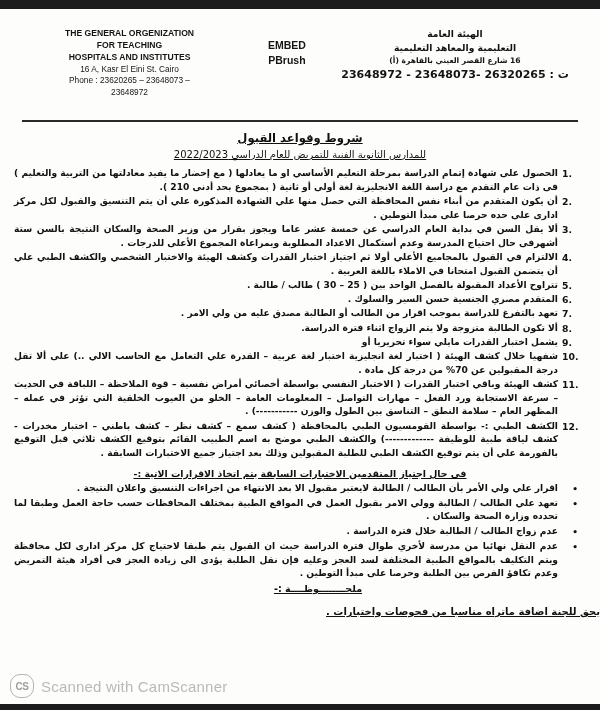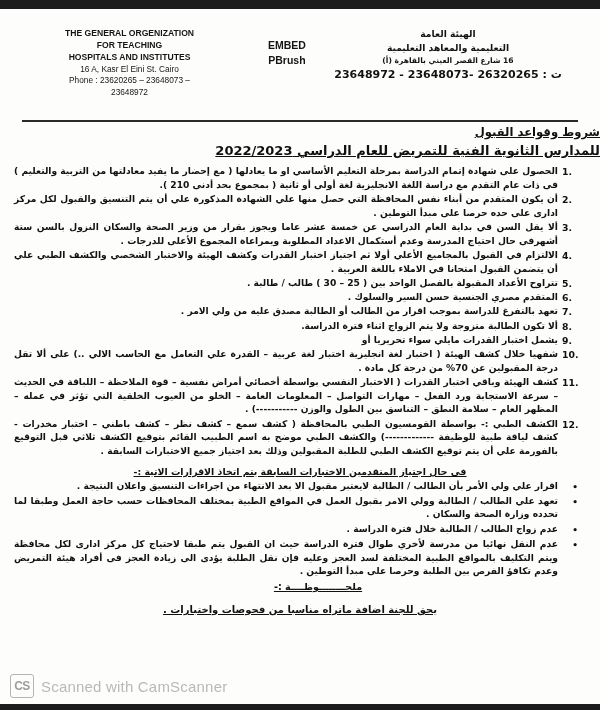--- a/index.html
+++ b/index.html
@@ -81,21 +81,21 @@
     direction: ltr;
     text-align: center;
     font-family: "Liberation Sans", sans-serif;
     font-weight: bold;
     font-size: 10.5px;
     line-height: 1.45;
     color: #151515;
   }
   .hdr-ar {
     position: absolute;
-    right: 27px;
+    right: 20px;
     top: 0;
     width: 250px;
     text-align: center;
     direction: rtl;
     font-family: "DejaVu Sans", sans-serif;
     font-weight: bold;
     font-size: 9.2px;
     line-height: 1.52;
     color: #131313;
   }
@@ -106,37 +106,37 @@
     position: absolute;
     left: 22px;
     top: 93px;
     width: 556px;
     height: 0;
     border-top: 2.2px solid #2a2a2a;
   }
 
   
   .titles {
-    margin-top: 22px;
-    text-align: right;
+    margin-top: 28px;
+    text-align: center;
     direction: rtl;
   }
   .doc-title {
     font-family: "DejaVu Sans", sans-serif;
     font-weight: bold;
     font-size: 11.6px;
     color: #101010;
     text-decoration: underline;
     letter-spacing: 0.4px;
     margin-bottom: 4px;
   }
   .doc-subtitle {
     font-family: "DejaVu Sans", sans-serif;
-    font-weight: bold;
-    font-size: 13px;
+    font-weight: normal;
+    font-size: 10px;
     color: #101010;
     text-decoration: underline;
   }
 
   
   .body-wrap {
     direction: rtl;
     margin: 7px 16px 0 14px;
   }
   ol.rules {
@@ -214,21 +214,21 @@
     font-family: "DejaVu Sans", sans-serif;
     font-weight: bold;
     font-size: 9.6px;
     color: #111;
     text-decoration: underline;
     letter-spacing: 1.6px;
     padding-left: 36px;
   }
   .closing {
     direction: rtl;
-    text-align: center;
+    text-align: right;
     margin-top: 12px;
     font-family: "DejaVu Sans", sans-serif;
     font-weight: bold;
     font-size: 10px;
     color: #111;
     text-decoration: underline;
   }
 
   
   .watermark {
@@ -237,27 +237,27 @@
     bottom: 12px;
     display: flex;
     align-items: center;
     gap: 7px;
     direction: ltr;
   }
   .cs-badge {
     width: 22px;
     height: 22px;
     border: 1.8px solid #b4b4b4;
-    border-radius: 3px;
+    border-radius: 10px;
     display: flex;
     align-items: center;
     justify-content: center;
     font-family: "Liberation Sans", sans-serif;
     font-weight: bold;
-    font-size: 12px;
+    font-size: 10px;
     color: #9e9e9e;
     letter-spacing: -0.5px;
   }
   .cs-text {
     font-family: "Liberation Sans", sans-serif;
     font-size: 15px;
     color: #b9b9b9;
     letter-spacing: 0.2px;
   }
 </style>
@@ -298,21 +298,21 @@
 
     <div class="titles">
       <div class="doc-title">شروط وقواعد القبول</div>
       <div class="doc-subtitle">للمدارس الثانوية الفنية للتمريض للعام الدراسي 2022/2023</div>
     </div>
 
     <div class="body-wrap">
       <ol class="rules" id="rules-list">
           <li><span class="num">1.</span><span>الحصول على شهادة إتمام الدراسة بمرحلة التعليم الأساسي او ما يعادلها ( مع إحضار ما يفيد معادلتها من التربية والتعليم ) فى ذات عام التقدم مع دراسة اللغة الانجليزية لغة أولى أو ثانية ( بمجموع بحد أدنى 210 ).</span></li>
           <li><span class="num">2.</span><span>أن يكون المتقدم من أبناء نفس المحافظة التي حصل منها علي الشهادة المذكورة علي أن يتم التنسيق والقبول لكل مركز ادارى على حده حرصا على مبدأ التوطين .</span></li>
-          <li><span class="num">3.</span><span>ألا يقل السن في بداية العام الدراسي عن خمسة عشر عاما ويجوز بقرار من وزير الصحة والسكان النزول بالسن ستة أشهرفى حال احتياج المدرسة وعدم أستكمال الاعداد المطلوبة ويمراعاة المجموع الأعلى للدرجات .</span></li>
+          <li><span class="num">3.</span><span>ألا يقل السن في بداية العام الدراسي عن خمسة عشر عاما ويجوز بقرار من وزير الصحة والسكان النتيجة بالسن ستة أشهرفى حال احتياج المدرسة وعدم أستكمال الاعداد المطلوبة ويمراعاة المجموع الأعلى للدرجات .</span></li>
           <li><span class="num">4.</span><span>الالتزام في القبول بالمجاميع الأعلي أولا ثم اجتياز اختبار القدرات وكشف الهيئة والاختبار الشخصي والكشف الطبي علي أن يتضمن القبول امتحانا في الاملاء باللغة العربية .</span></li>
           <li><span class="num">5.</span><span>تتراوح الأعداد المقبولة بالفصل الواحد بين ( 25 – 30 ) طالب / طالبة .</span></li>
           <li><span class="num">6.</span><span>المتقدم مصري الجنسية حسن السير والسلوك .</span></li>
           <li><span class="num">7.</span><span>تعهد بالتفرغ للدراسة بموجب اقرار من الطالب أو الطالبة مصدق عليه من ولي الامر .</span></li>
           <li><span class="num">8.</span><span>ألا تكون الطالبة متزوجة ولا يتم الزواج اثناء فترة الدراسة.</span></li>
           <li><span class="num">9.</span><span>يشمل اختبار القدرات مايلي سواء تحريريا أو</span></li>
           <li><span class="num">10.</span><span>شفهيا خلال كشف الهيئة ( اختبار لغة انجليزية اختبار لغة عربية – القدرة علي التعامل مع الحاسب الالي ..) على ألا تقل درجة المقبولين عن 70% من درجة كل مادة .</span></li>
           <li><span class="num">11.</span><span>كشف الهيئة وباقي اختبار القدرات ( الاختبار النفسي بواسطة أخصائي أمراض نفسية – قوة الملاحظة – اللباقة في الحديث – سرعة الاستجابة ورد الفعل – مهارات التواصل – المعلومات العامة – الخلو من العيوب الخلقية التي تؤثر في عمله – المظهر العام – سلامة النطق – التناسق بين الطول والوزن -----------) .</span></li>
           <li><span class="num">12.</span><span>الكشف الطبي :- بواسطة القومسيون الطبي بالمحافظة ( كشف سمع – كشف نظر – كشف باطني – اختبار مخدرات - كشف لياقة طبية للوظيفة -------------) والكشف الطبي موضح به اسم الطبيب القائم بتوقيع الكشف ثلاثي قبل التوقيع بالفورمة علي أن يتم توقيع الكشف الطبي للطلبة المقبولين وذلك بعد اجتياز جميع الاختبارات السابقة .</span></li>
         </ol>

